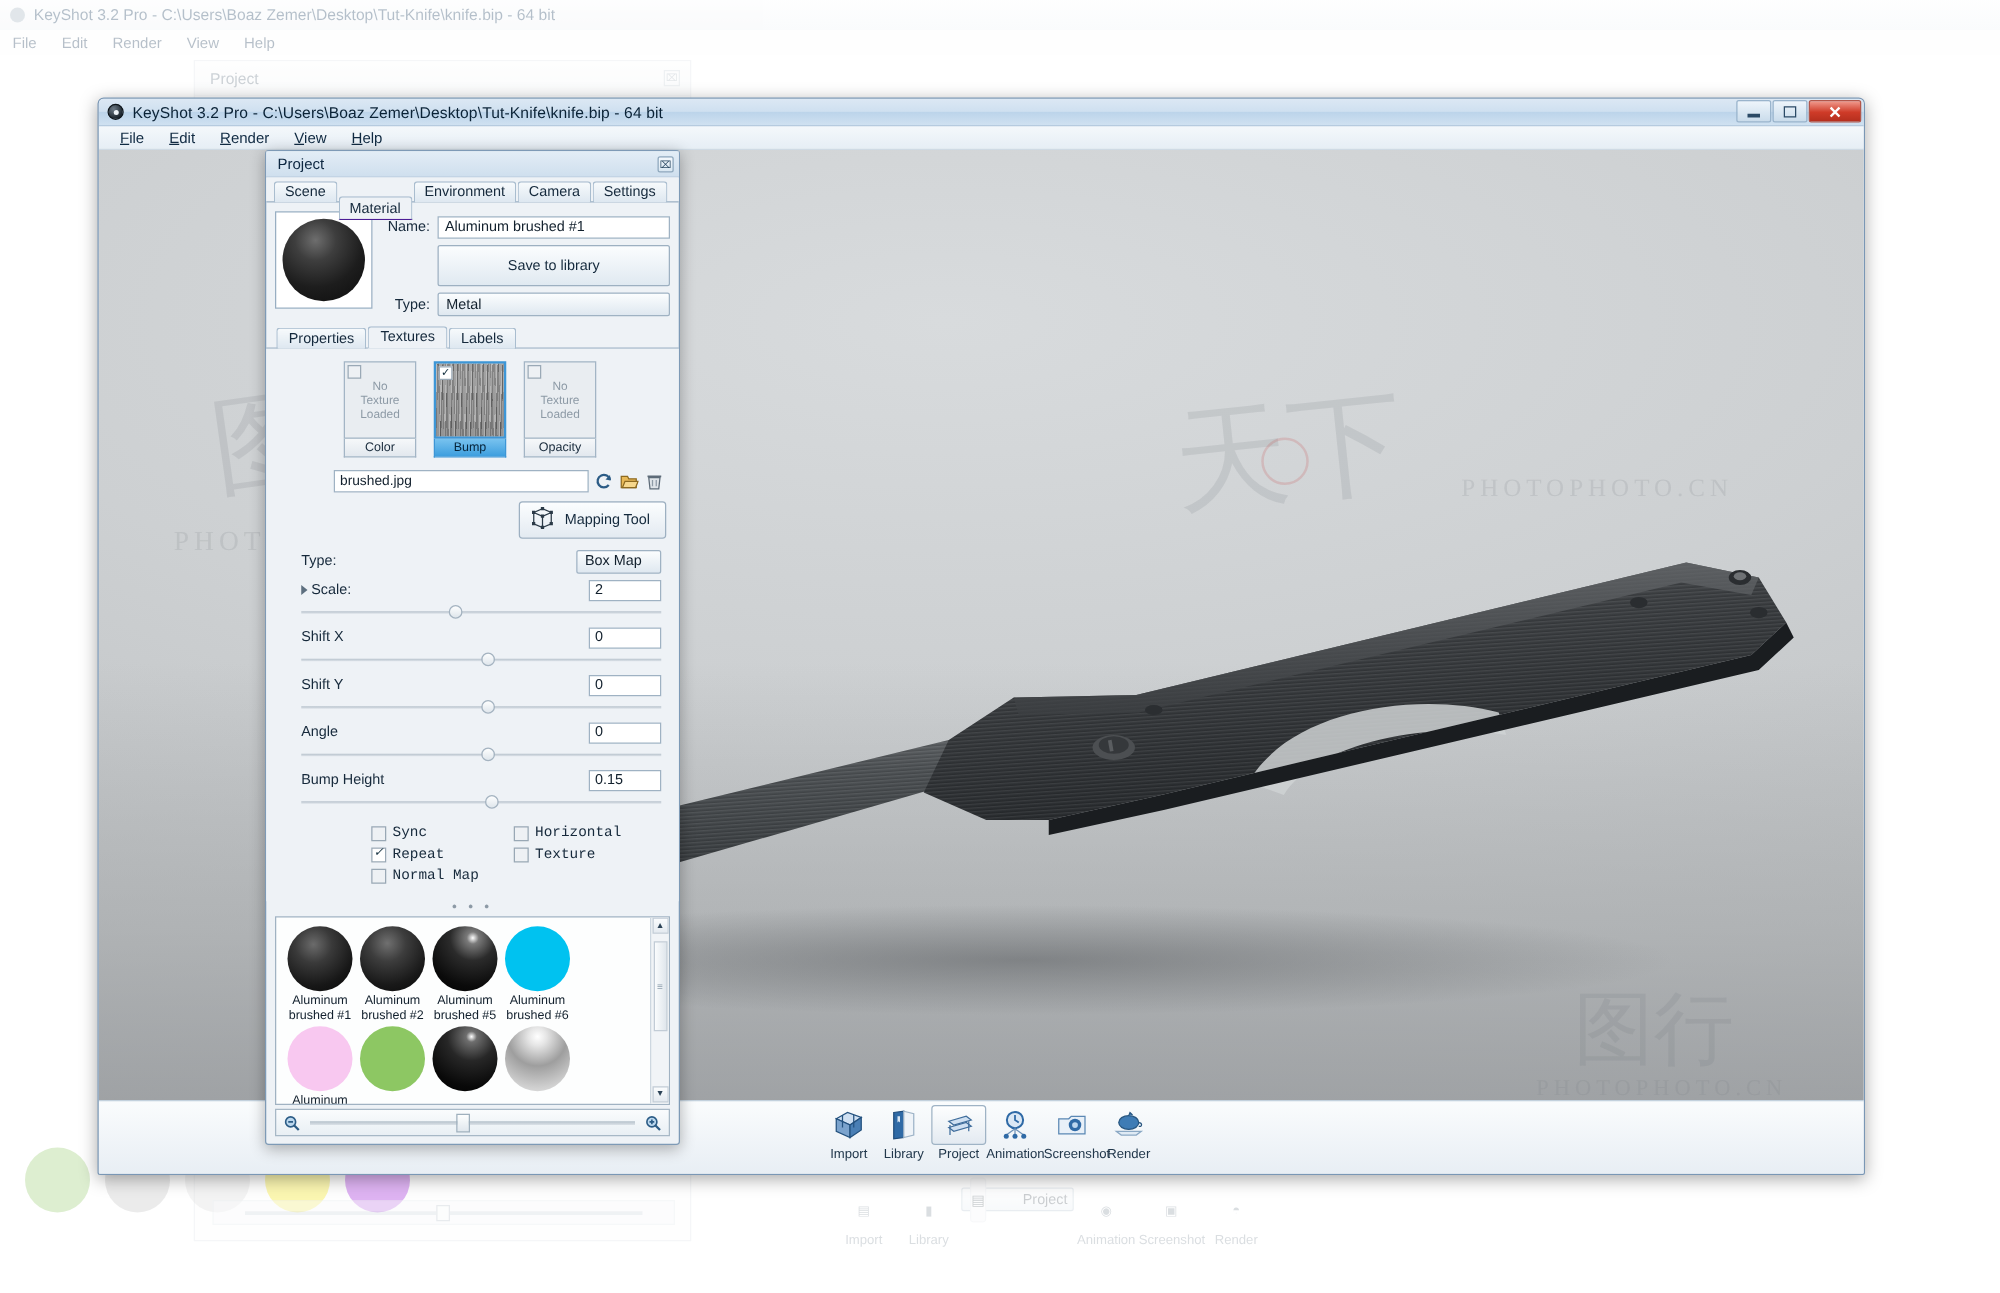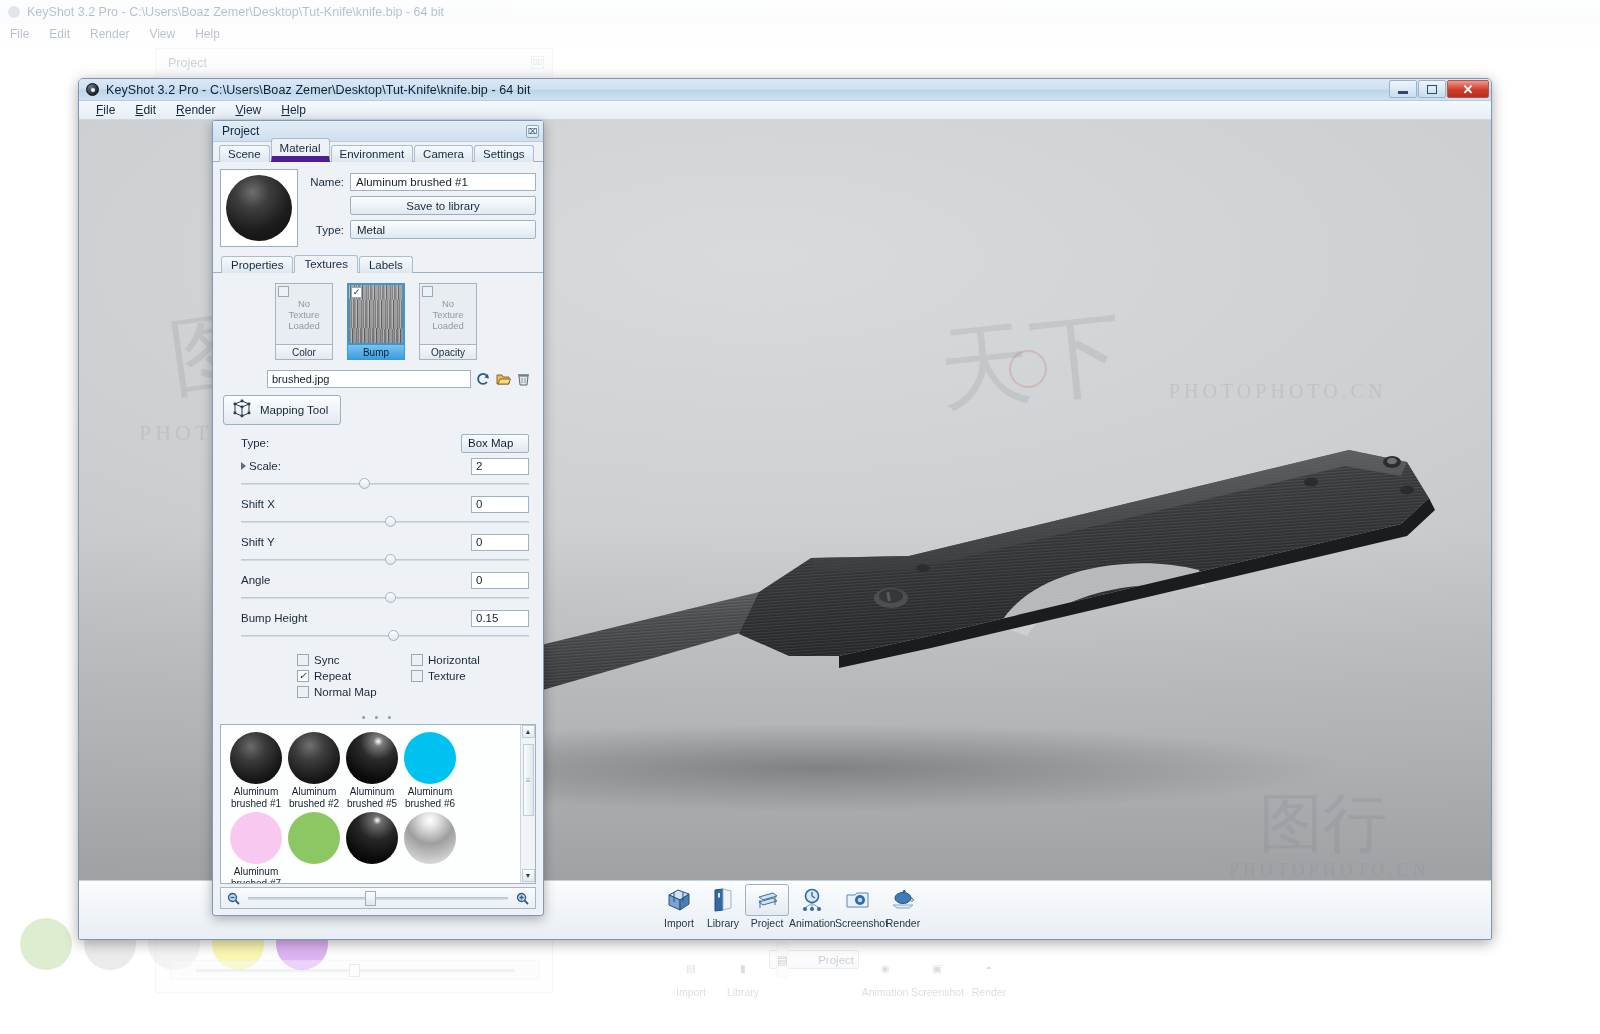--- a/index.html
+++ b/index.html
@@ -159,40 +159,40 @@
     display:flex; align-items:center; justify-content:center; font-size:8px; color:#2b4963;
   }
 
   .tabrow { display:flex; align-items:flex-end; height:20px; padding:3px 5px 0 6px;
             border-bottom:1px solid #9bb0c3; background:#eef2f6; }
   .tab {
     font-size:11.5px; padding:2px 8px 2px; color:#15293c;
     border:1px solid #a9bdcf; border-bottom:none; border-radius:3px 3px 0 0;
     background:linear-gradient(to bottom,#f7fafc,#dde7f0); margin-right:1px; position:relative; top:1px;
   }
-  .tab.active { background:#eef2f6; padding-top:3px; top:1px; border-bottom:6px solid #4c1d95; z-index:2; }
+  .tab.active { background:#eef2f6; padding-top:3px; top:15px; border-bottom:1px solid #4c1d95; z-index:2; }
 
   .mat-top { display:flex; padding:7px 7px 4px 7px; gap:8px; }
   .mat-thumb {
     width:78px; height:78px; background:#fff; border:1px solid #98aec2;
     display:flex; align-items:center; justify-content:center; flex:none;
   }
   .sphere-dark {
     width:66px; height:66px; border-radius:50%;
     background:radial-gradient(circle at 40% 26%, #6e6e6e 0%, #3e3e3e 26%, #1d1d1d 60%, #0c0c0c 100%);
   }
   .mat-fields { flex:1; display:flex; flex-direction:column; gap:5px; padding-top:4px; }
   .row { display:flex; align-items:center; gap:6px; }
   .row .lab { font-size:11.5px; color:#16293b; width:38px; text-align:right; }
   .txtin {
     flex:1; height:18px; background:#fff; border:1px solid #9fb2c3;
     font-size:11.5px; color:#12202d; padding:0 5px; display:flex; align-items:center;
   }
   .btn {
-    height:19px; border:1px solid #9db0c1; border-radius:2px;
+    height:33px; border:1px solid #9db0c1; border-radius:2px;
     background:linear-gradient(to bottom,#fbfdfe,#e0e9f1);
     font-size:11.5px; color:#14293c; display:flex; align-items:center; justify-content:center;
   }
   .sel {
     flex:1; height:19px; border:1px solid #9fb2c3; border-radius:2px;
     background:linear-gradient(to bottom,#fbfdfe,#dfe8f0);
     font-size:11.5px; color:#12202d; display:flex; align-items:center;
     padding:0 4px 0 6px; justify-content:space-between;
   }
   .caret { width:0; height:0; border-left:4px solid transparent; border-right:4px solid transparent;
@@ -237,21 +237,21 @@
       repeating-linear-gradient(92deg, rgba(255,255,255,.35) 0 1px, rgba(0,0,0,.12) 1px 2px, rgba(255,255,255,.12) 2px 4px),
       repeating-linear-gradient(88deg, rgba(0,0,0,.14) 0 1px, rgba(255,255,255,.1) 1px 3px),
       linear-gradient(to bottom,#8c8c8c,#777);
   }
 
   .filerow { display:flex; align-items:center; gap:5px; padding:4px 2px 4px 44px; }
   .filein { flex:1; height:18px; background:#fff; border:1px solid #9fb2c3;
             font-size:11px; color:#12202d; padding:0 4px; display:flex; align-items:center; }
   .ficon { width:15px; height:15px; flex:none; }
 
-  .maprow { display:flex; justify-content:flex-start; padding:3px 0 8px; }
+  .maprow { display:flex; justify-content:flex-end; padding:3px 0 8px; }
   .mapbtn {
     display:flex; align-items:center; gap:7px; height:30px; padding:0 12px 0 7px;
     border:1px solid #9db0c1; border-radius:3px;
     background:linear-gradient(to bottom,#fbfdfe,#e3eaf1);
     font-size:11.5px; color:#14293c;
   }
 
   .ctl-grid { padding:0 4px 0 18px; }
   .ctl { margin-bottom:3px; }
   .ctl-head { display:flex; align-items:center; justify-content:space-between; height:20px; }
@@ -262,21 +262,21 @@
              font-size:11.5px; color:#12202d; padding:0 4px; display:flex; align-items:center; }
   .slider { position:relative; height:14px; margin:1px 0 0 0; }
   .slider .track { position:absolute; left:0; right:0; top:6px; height:2px;
     background:linear-gradient(to bottom,#b7c2cc,#dde3e9); }
   .slider .knob {
     position:absolute; top:1px; width:11px; height:11px; border-radius:50%;
     background:linear-gradient(to bottom,#fdfefe,#dfe6ec); border:1px solid #a4b3c0;
   }
 
   .cbzone { padding:8px 0 10px 74px; }
-  .cbline { display:flex; gap:26px; margin-bottom:4px; }
+  .cbline { display:flex; gap:26px; margin-bottom:4px;font-family:Liberation Mono, monospace; }
   .cb { display:flex; align-items:center; gap:5px; width:88px; font-size:11.5px; color:#16293b; }
   .cbbox {
     width:12px; height:12px; border:1px solid #99a8b5; background:#eef1f4;
     display:flex; align-items:center; justify-content:center;
     font-size:10px; line-height:10px; color:#14303f;
   }
   .cbbox.on { background:#fff; }
 
   .grip { text-align:center; letter-spacing:3px; color:#8c99a5; font-size:11px; height:12px; line-height:10px; }
 

